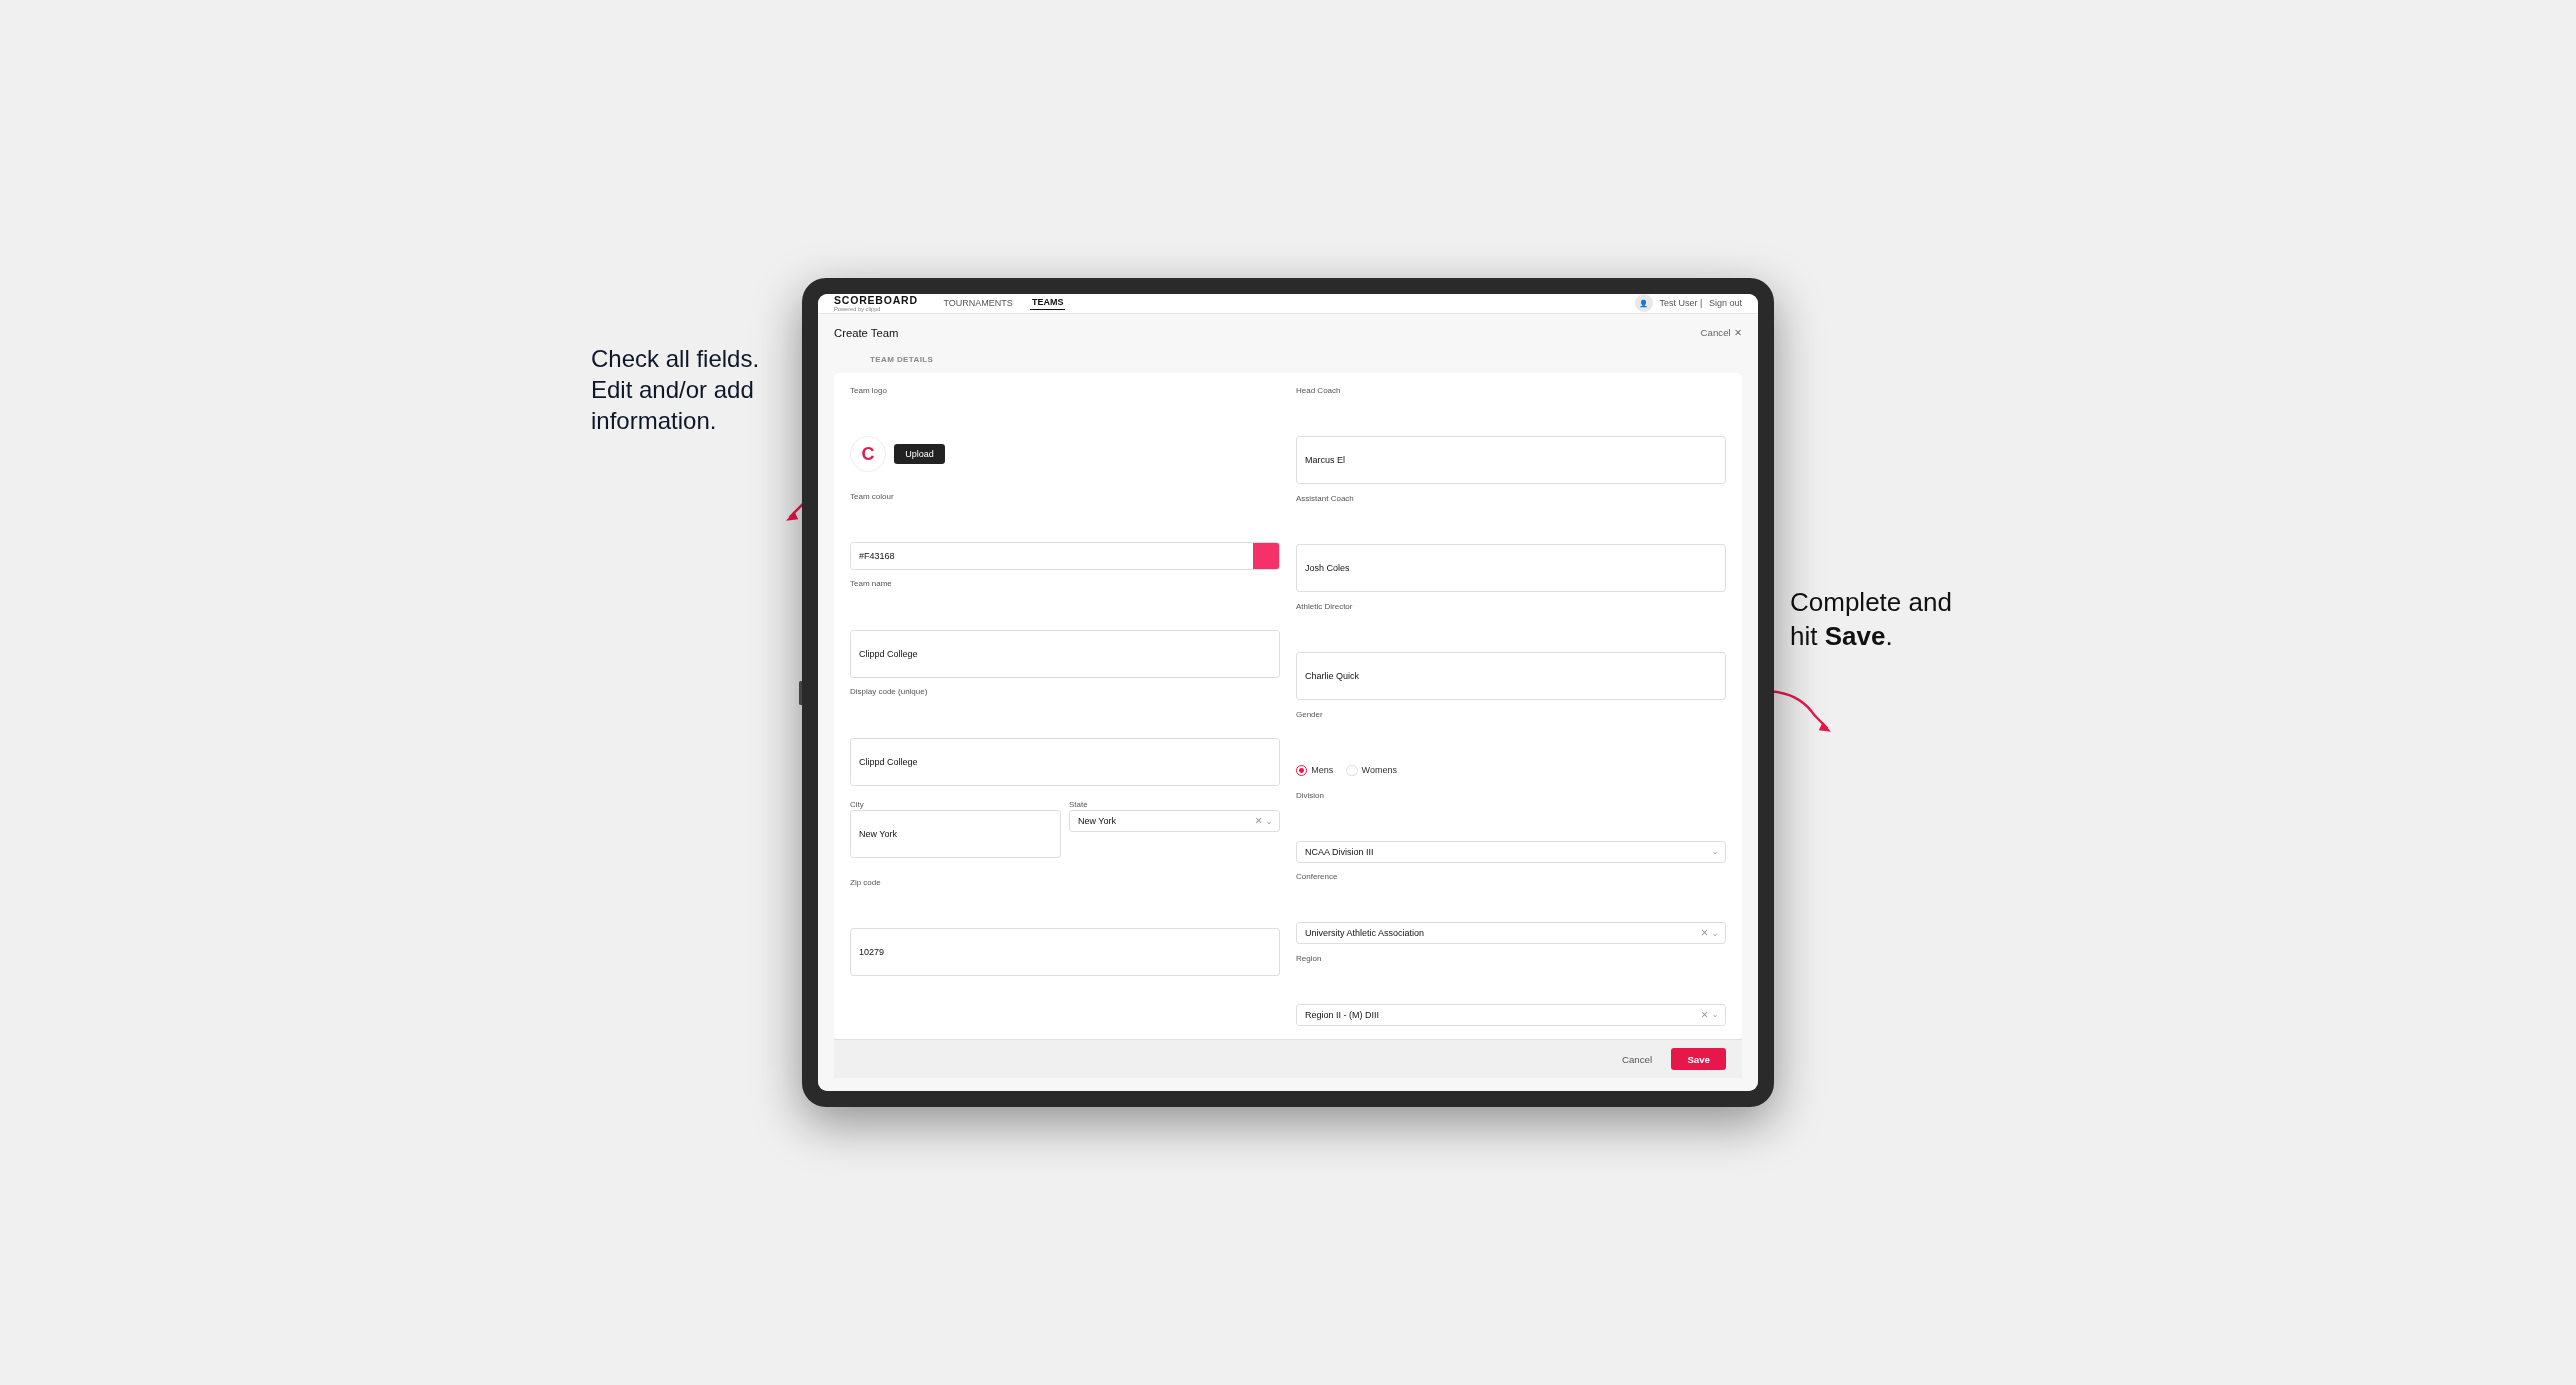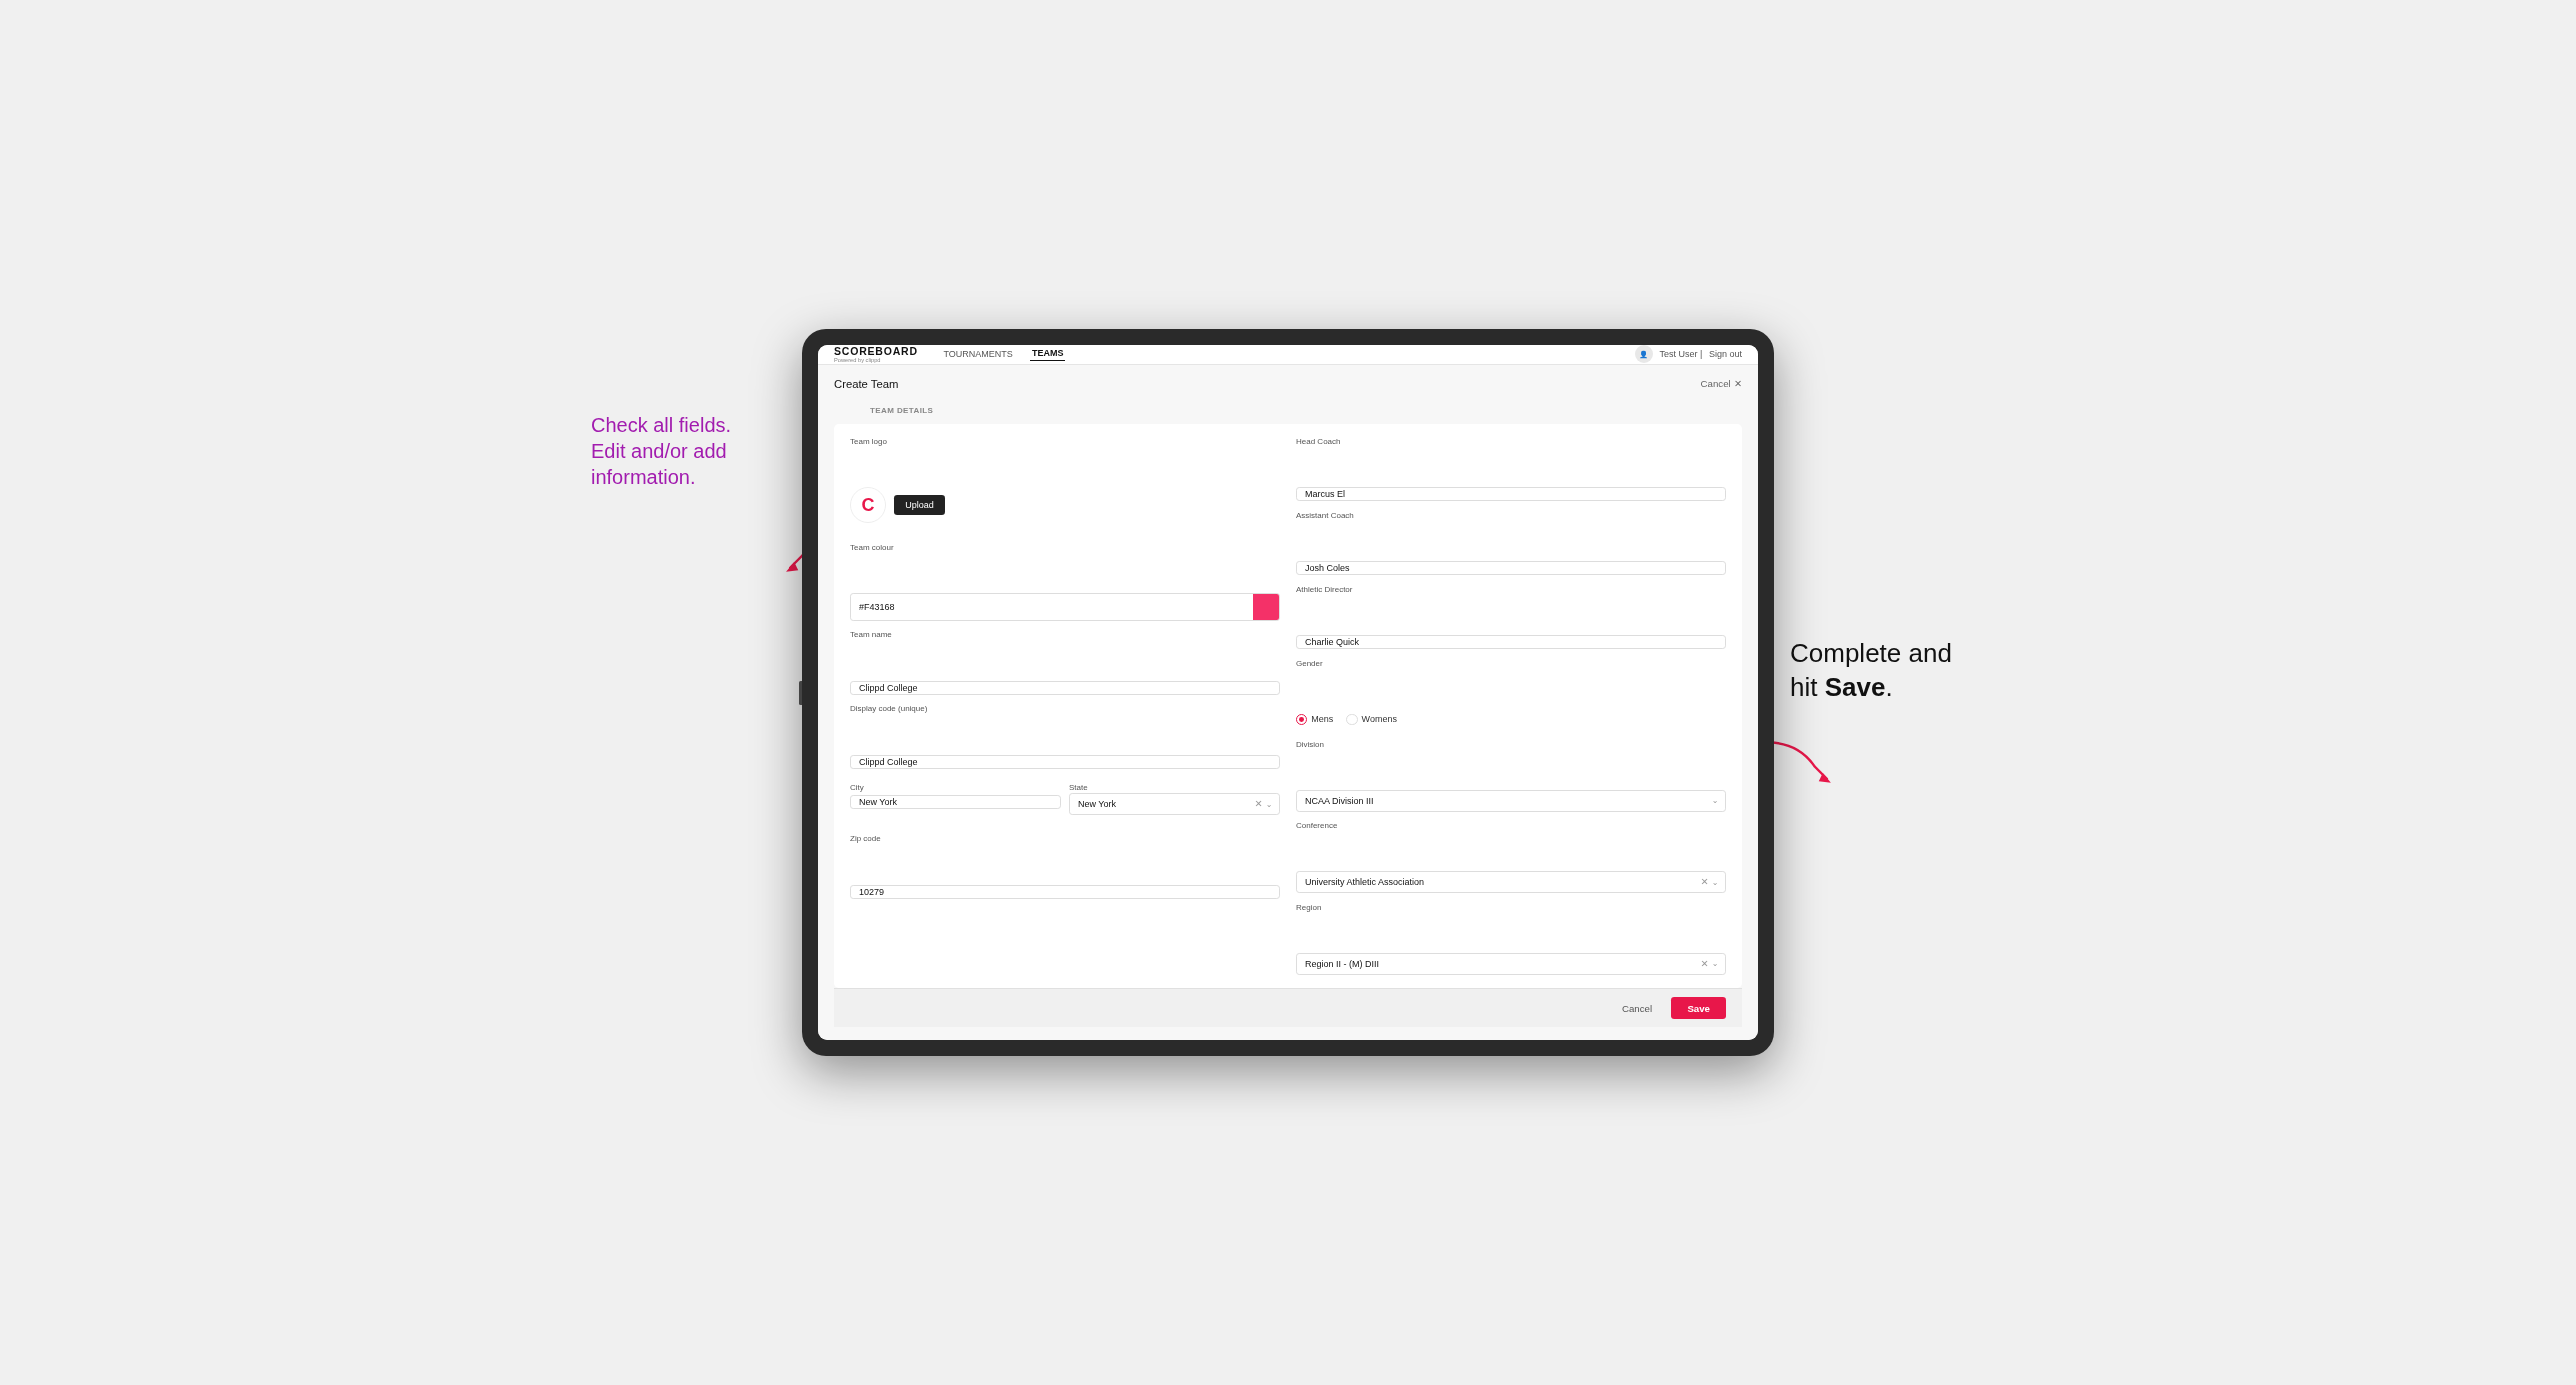--- a/index.html
+++ b/index.html
@@ -15,24 +15,24 @@
 
     .page-wrapper {
       position: relative;
       width: 100%;
       max-width: 972px;
     }
 
     .annotation-left {
       position: absolute;
       left: -211px;
-      top: 83px;
-      font-size: 20px;
+      top: 65px;
+      font-size: 24px;
       line-height: 1.3;
-      color: #a21caf;
+      color: #0f172a;
       width: 194px;
     }
 
     .annotation-right {
       position: absolute;
       right: -227px;
       top: 308px;
       font-size: 26px;
       line-height: 1.3;
       color: #111;
@@ -192,21 +192,21 @@
 
     .form-label {
       font-size: 8px;
       color: #555;
       margin-bottom: 3.2px;
     }
 
     .form-input {
       border: 0.8px solid #ddd;
       border-radius: 3.2px;
-      padding: 1px 8px;
+      padding: 18px 8px;
       font-size: 9px;
       color: #111;
       outline: none;
       width: 100%;
     }
 
     
     .logo-upload-area {
       display: flex;
       align-items: center;

